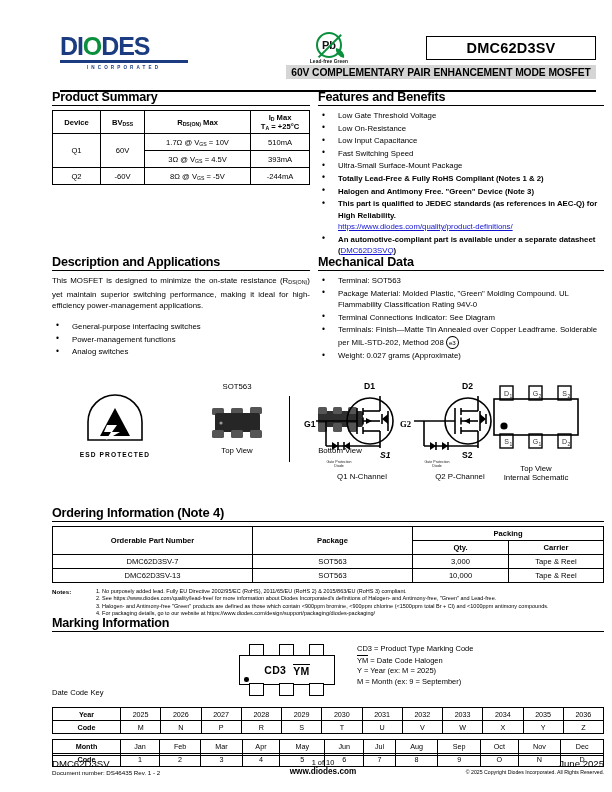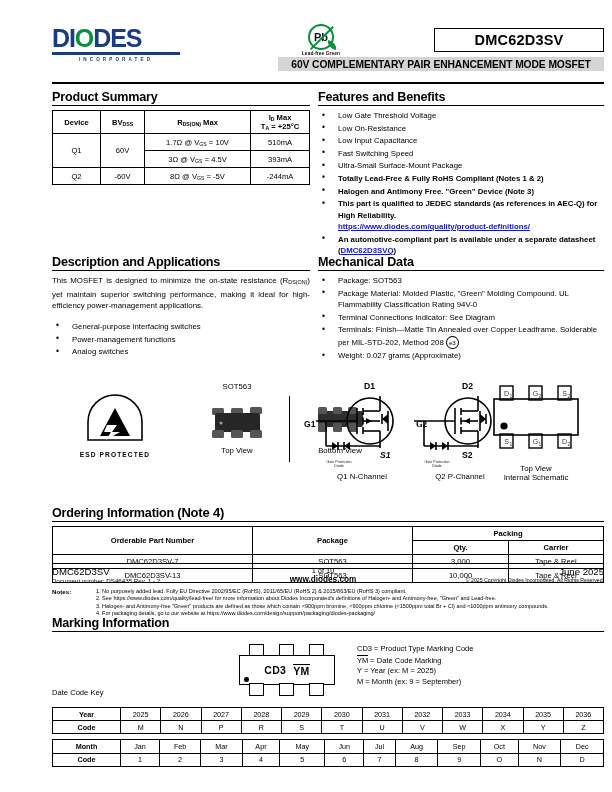--- a/index.html
+++ b/index.html
@@ -7,21 +7,21 @@
     margin: 0; padding: 0;
     background: #ffffff;
   }
   body {
     width: 612px; height: 792px;
     font-family: "Liberation Sans", sans-serif;
     color: #000;
     position: relative;
     overflow: hidden;
   }
-  .page { position: relative; width: 612px; height: 600px; padding: 0; }
+  .page { position: relative; width: 612px; height: 792px; padding: 8px; }
 
   
   .header { position: relative; height: 62px; }
   .logo { position: absolute; left: 52px; top: 26px; width: 128px; }
   .logo-main {
     font-family: "Liberation Sans", sans-serif;
     font-weight: bold; font-size: 25px; letter-spacing: -1.1px;
     color: #1b3c80; line-height: 1;
   }
   .logo-main .oo { color: #0a8f3c; }
@@ -91,21 +91,21 @@
   
   ul.bl { list-style: none; margin: 0; padding: 0; }
   ul.bl > li {
     position: relative; padding-left: 20px; font-size: 7.8px;
     line-height: 11.4px; margin-bottom: 1.2px;
   }
   ul.bl > li:before {
     content: "\2022"; position: absolute; left: 4px; top: -0.5px; font-size: 8.5px;
   }
   li.b { font-weight: bold; }
-  .lnk { color: #1313cf; text-decoration: underline; font-weight: bold; margin-top: 36px; }
+  .lnk { color: #1313cf; text-decoration: underline; font-weight: normal; margin-top: 36px; }
 
   .desc-p {
     font-size: 7.9px; line-height: 11.6px; text-align: justify; margin: 3px 0 0 0;
   }
 
   
   .pkg-area { position: absolute; left: 52px; top: 382px; width: 552px; height: 112px; }
   .cap { font-size: 7.8px; text-align: center; }
 
   .esd-wrap { position: absolute; left: 20px; top: 12px; width: 86px; text-align: center; }
@@ -234,21 +234,21 @@
     <ul class="bl" style="margin-top:9px;">
       <li>General-purpose interfacing switches</li>
       <li>Power-management functions</li>
       <li>Analog switches</li>
     </ul>
   </div>
 
   <div class="col-right" style="top:255px;">
     <div class="sec-h">Mechanical Data</div>
     <ul class="bl">
-      <li>Package: SOT563</li>
+      <li>Terminal: SOT563</li>
       <li>Package Material: Molded Plastic, "Green" Molding Compound. UL Flammability Classification Rating 94V-0</li>
       <li>Terminal Connections Indicator: See Diagram</li>
       <li><span>Terminals: Finish—Matte Tin Annealed over Copper Leadframe. Solderable per MIL-STD-202, Method 208 </span><span style="display:inline-block;border:1px solid #000;border-radius:50%;padding:0 2px;font-size:6.2px;">e3</span></li>
       <li>Weight: 0.027 grams (Approximate)</li>
     </ul>
   </div>
 
   <div class="pkg-area">
 
     <div class="esd-wrap">
@@ -350,21 +350,21 @@
         <line x1="86" y1="26" x2="86" y2="36" stroke="#000" stroke-width="1.6"></line>
         <line x1="55" y1="33" x2="14" y2="33" stroke="#000" stroke-width="1.6"></line>
         <line x1="24" y1="33" x2="24" y2="58" stroke="#000" stroke-width="1.6"></line>
         <line x1="24" y1="58" x2="78" y2="58" stroke="#000" stroke-width="1.6"></line>
         <polygon points="30,54 30,62 36,58" fill="#000"></polygon>
         <polygon points="42,54 42,62 48,58" fill="#000"></polygon>
         <line x1="36" y1="54" x2="36" y2="62" stroke="#000" stroke-width="1.6"></line>
         <line x1="48" y1="54" x2="48" y2="62" stroke="#000" stroke-width="1.6"></line>
       </svg>
       <div class="mos-lbl" style="position:absolute;left:62px;top:-7px;">D2</div>
-      <div class="mos-lbl" style="position:absolute;left:16px;top:31px;font-family:Liberation Serif, serif;">G2</div>
+      <div class="mos-lbl" style="position:absolute;left:0;top:31px;font-family:Liberation Serif, serif;">G2</div>
       <div class="mos-lbl" style="position:absolute;left:62px;top:62px;">S2</div>
       <div class="tiny" style="position:absolute;left:12px;top:72px;width:50px;">
         <div>Gate Protection</div>
         <div>Diode</div>
       </div>
       <div class="cap" style="position:absolute;left:0;top:84px;width:120px;">Q2 P-Channel</div>
     </div>
 
     <div style="position:absolute;left:430px;top:0px;width:120px;">
       <svg width="108" height="78" viewBox="0 0 108 78">
@@ -448,21 +448,21 @@
           <span>CD3</span>
           <span class="ovl">YM</span>
         </div>
         <div class="mk-pin" style="left:22px;top:41px;"></div>
         <div class="mk-pin" style="left:52px;top:41px;"></div>
         <div class="mk-pin" style="left:82px;top:41px;"></div>
       </div>
 
       <div class="key-legend" style="position:absolute;left:305px;top:8px;width:240px;">
         <div><span>CD3</span><span> = </span><span>Product Type Marking Code</span></div>
-        <div><span class="ul">YM</span><span> = </span><span>Date Code Marking</span></div>
+        <div><span class="ul">YM</span><span> = </span><span>Date Code Halogen</span></div>
         <div><span>Y</span><span> = </span><span>Year (ex: M = 2025)</span></div>
         <div><span>M</span><span> = </span><span>Month (ex: 9 = September)</span></div>
       </div>
 
       <div class="dck-title" style="position:absolute;left:0;top:52px;">Date Code Key</div>
     </div>
 
     <table class="grid dck" style="margin-top:1px;">
       <tbody>
           <tr>

